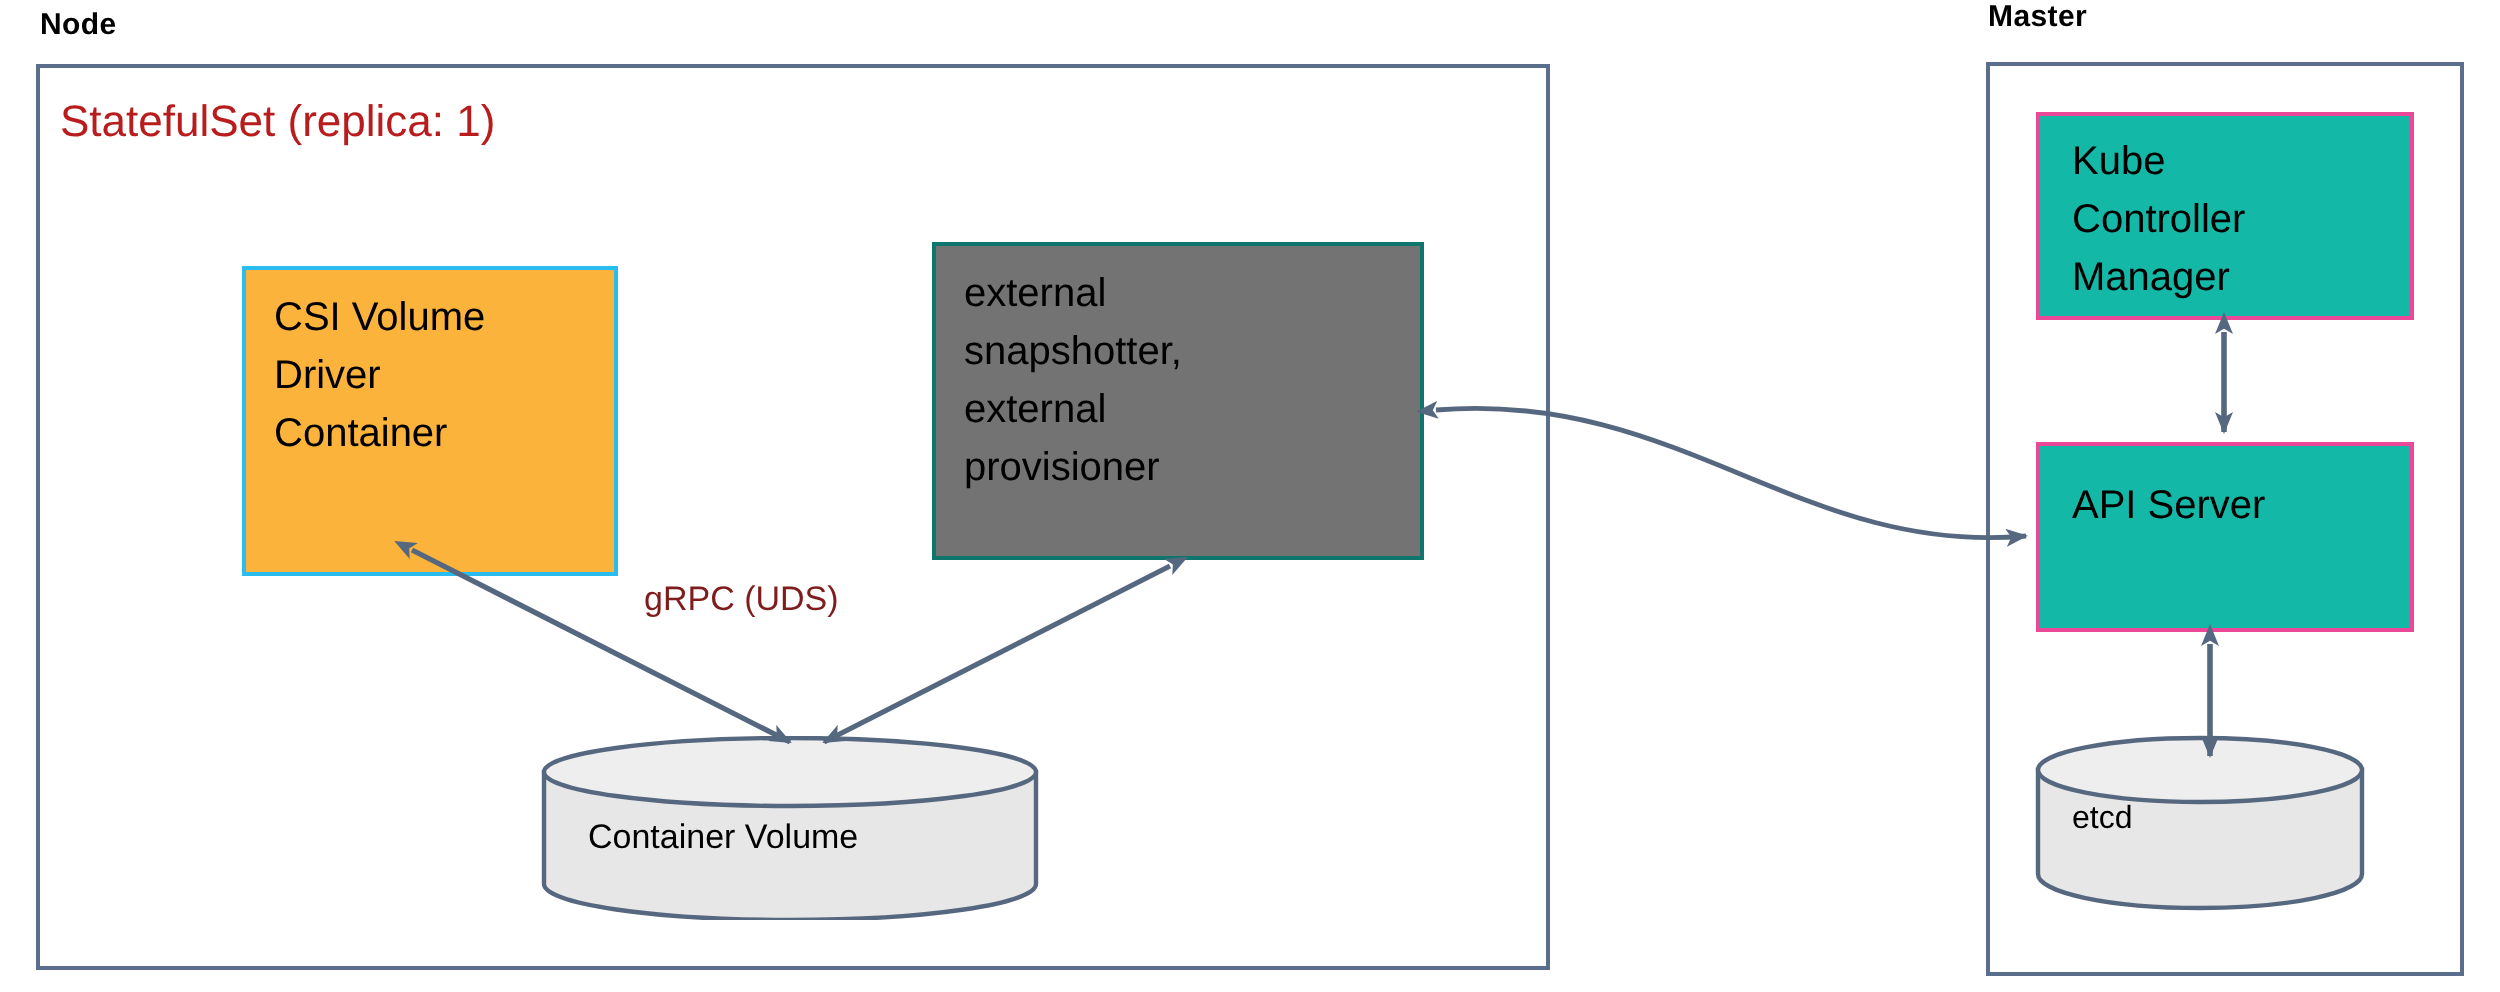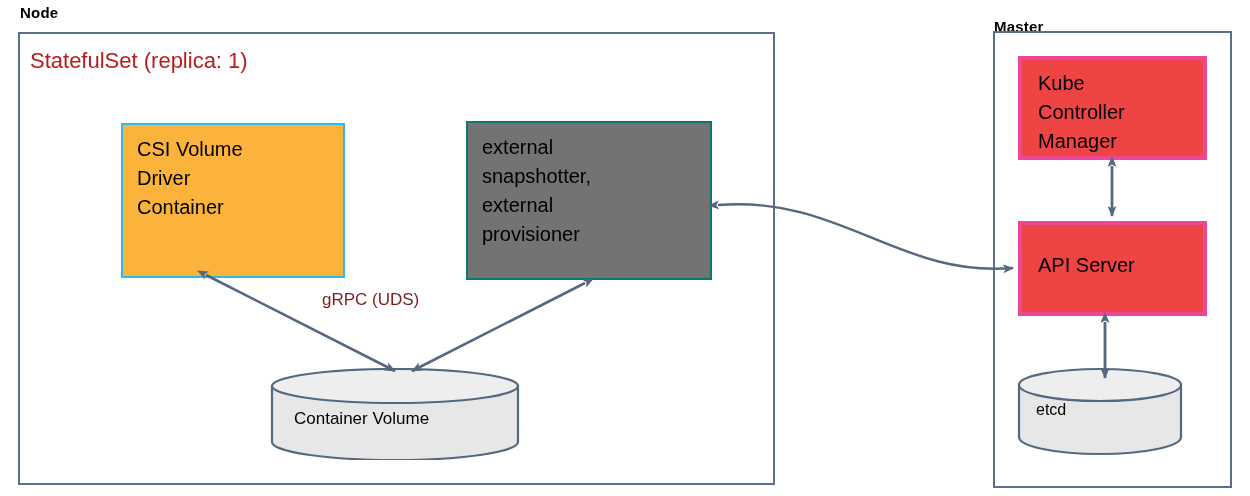--- a/index.html
+++ b/index.html
@@ -51,22 +51,22 @@
   }
   .box-csi {
     background: #fbb33c;
     border: 2px solid #29bdef;
   }
   .box-ext {
     background: #737373;
     border: 2px solid #0f766e;
   }
   .box-gray {
-    background: #ef4444;
-    border: 4px solid #ec4899;
+    background: #14b8a6;
+    border: 2px solid #ec4899;
   }
   .box-gray .node-text {
     padding: 9px 0 0 16px;
   }
   .cylinder {
     position: absolute;
   }
   .cyl-label {
     position: absolute;
     font-size: 17px;
@@ -90,21 +90,21 @@
 </style>
 </head>
 <body>
 
 <div id="canvas">
 
   <div class="zone-label" style="left:20px; top:4px;">Node</div>
   <div class="zone-box" style="left:18px; top:32px; width:757px; height:453px;"></div>
   <div class="zone-title" style="left:30px; top:48px;">StatefulSet (replica: 1)</div>
 
-  <div class="node-box box-csi" style="left:121px; top:123px; width:224px; height:155px;">
+  <div class="node-box box-csi" style="left:121px; top:133px; width:188px; height:155px;">
     <div class="node-text">CSI Volume
 Driver
 Container</div>
   </div>
 
   <div class="node-box box-ext" style="left:466px; top:121px; width:246px; height:159px;">
     <div class="node-text">external
 snapshotter,
 external
 provisioner</div>
@@ -113,31 +113,31 @@
   <div class="edge-label" style="left:322px; top:290px;">gRPC (UDS)</div>
 
   <div class="cylinder" style="left:270px; top:368px;">
     <svg width="250" height="92" viewBox="0 0 250 92" xmlns="http://www.w3.org/2000/svg">
       <path d="M2,18 L2,74 A123,18 0 0 0 248,74 L248,18 Z" fill="#e7e7e7" stroke="#56687f" stroke-width="2.2"></path>
       <ellipse cx="125" cy="18" rx="123" ry="17" fill="#eeeeee" stroke="#56687f" stroke-width="2.2"></ellipse>
     </svg>
   </div>
   <div class="cyl-label" style="left:294px; top:409px;">Container Volume</div>
 
-  <div class="zone-label" style="left:994px; top:18px;">Master</div>
+  <div class="zone-label" style="left:994px; top:0;">Master</div>
   <div class="zone-box" style="left:993px; top:31px; width:239px; height:457px;"></div>
 
   <div class="node-box box-gray" style="left:1018px; top:56px; width:189px; height:104px;">
     <div class="node-text">Kube
 Controller
 Manager</div>
   </div>
 
   <div class="node-box box-gray" style="left:1018px; top:221px; width:189px; height:95px;">
-    <div class="node-text" style="padding-top:26px;">API Server</div>
+    <div class="node-text" style="padding-top:16px;">API Server</div>
   </div>
 
   <div class="cylinder" style="left:1017px; top:367px;">
     <svg width="166" height="92" viewBox="0 0 166 92" xmlns="http://www.w3.org/2000/svg">
       <path d="M2,18 L2,70 A81,17 0 0 0 164,70 L164,18 Z" fill="#e7e7e7" stroke="#56687f" stroke-width="2.2"></path>
       <ellipse cx="83" cy="18" rx="81" ry="16" fill="#eeeeee" stroke="#56687f" stroke-width="2.2"></ellipse>
     </svg>
   </div>
   <div class="cyl-label" style="left:1036px; top:401px; font-size:16px;">etcd</div>
 

